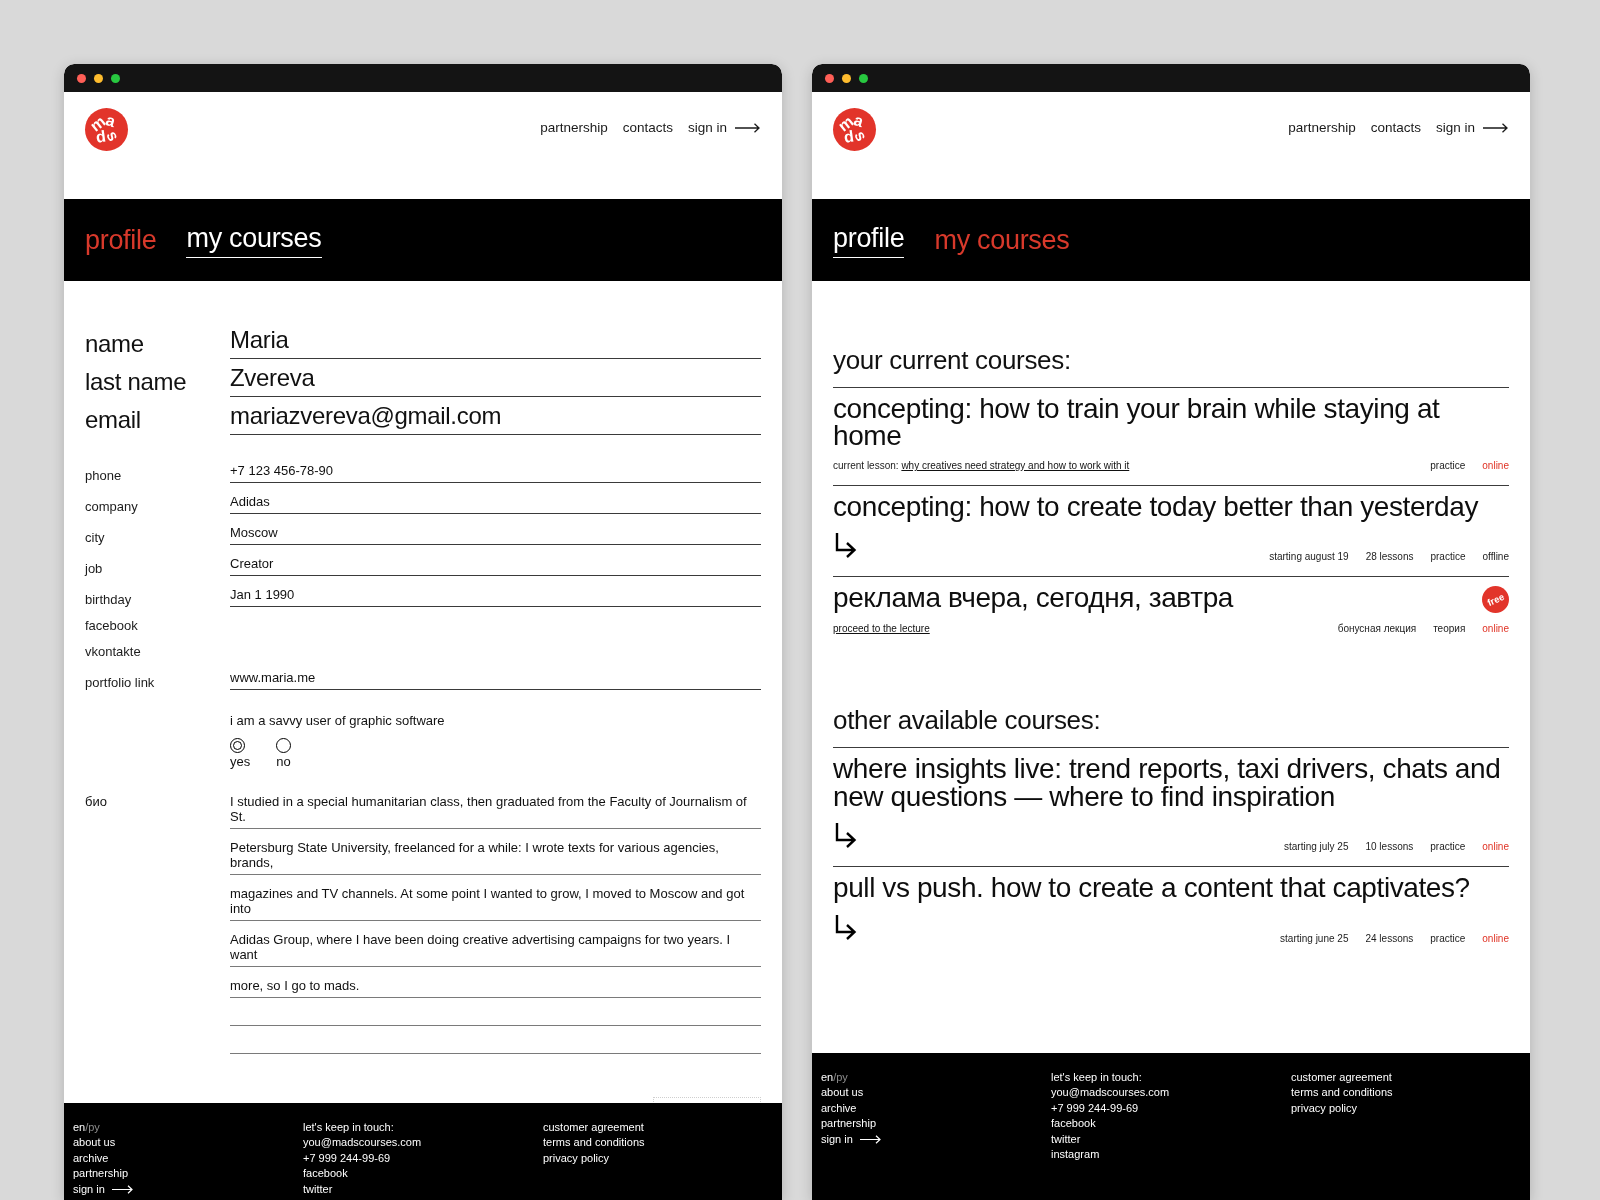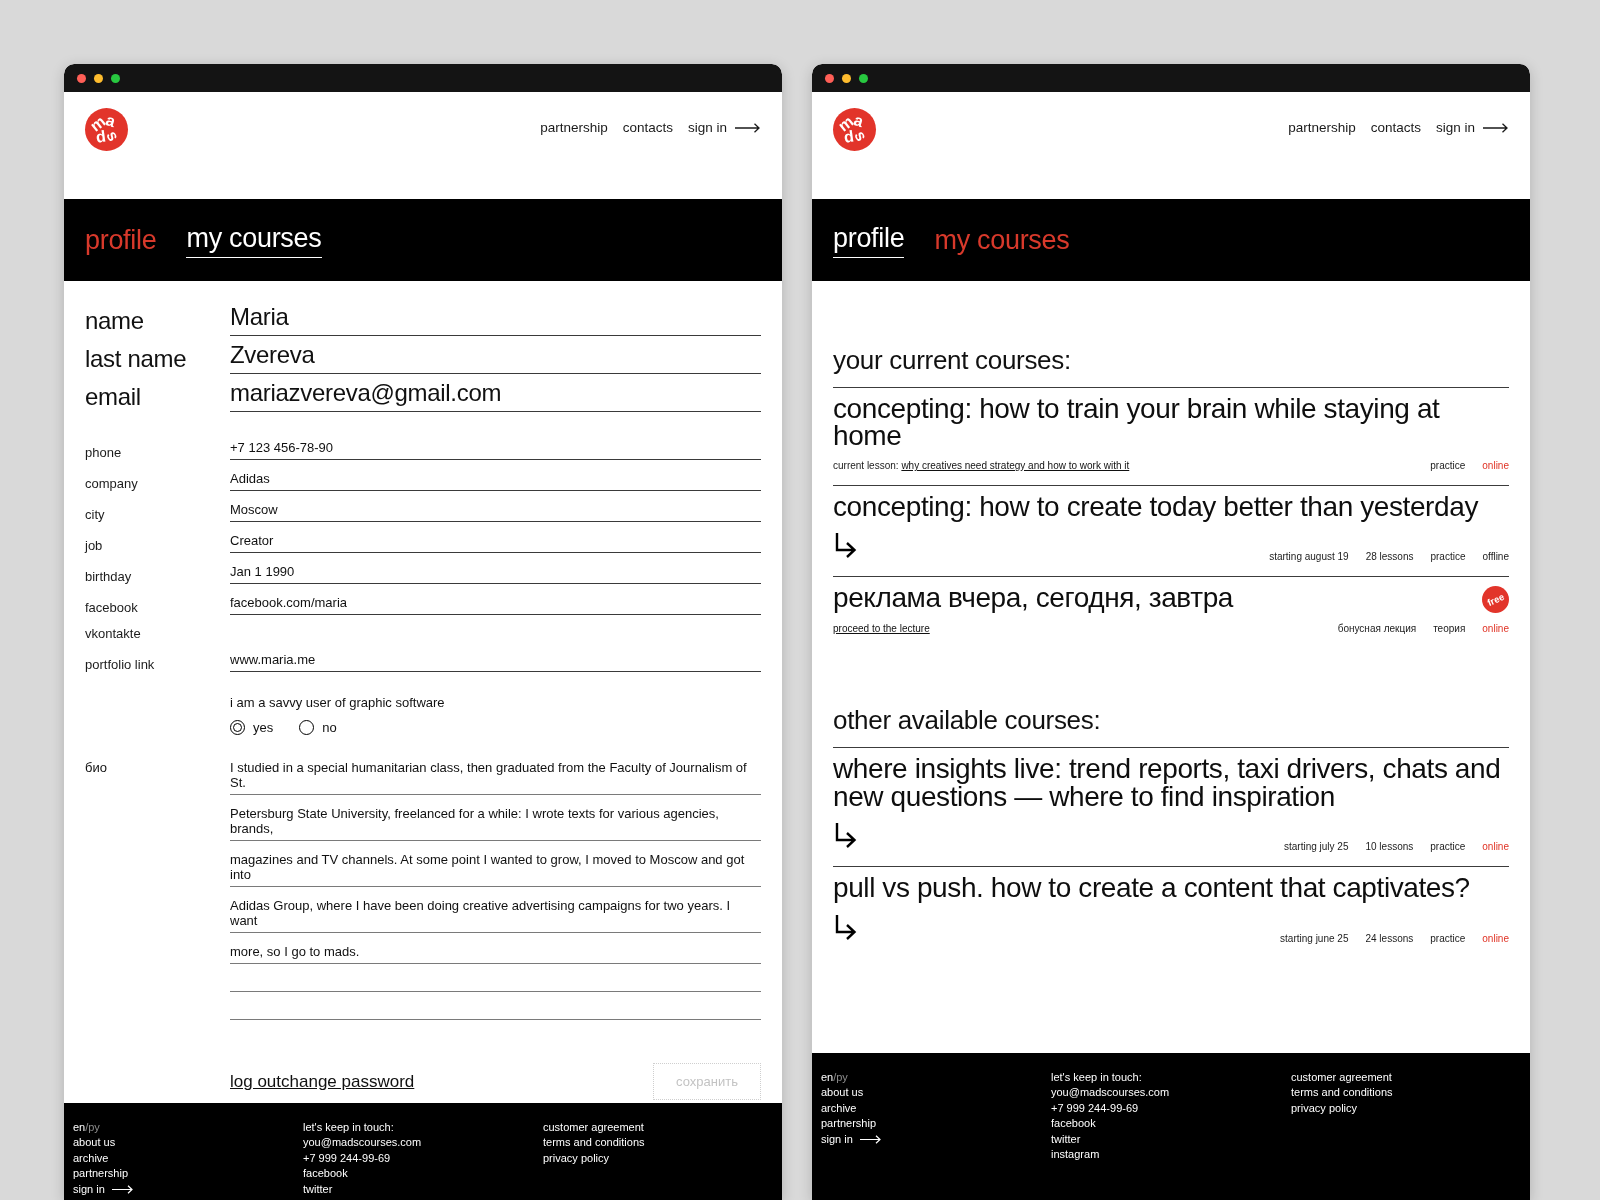--- a/index.html
+++ b/index.html
@@ -37,34 +37,34 @@
   .nav .signin { display:flex; align-items:center; gap:8px; }
 
   
   .tabbar { height:82px; flex:none; background:#000; display:flex; align-items:center; gap:30px; padding:0 21px; font-size:27px; letter-spacing:-.3px; }
   .tab { text-decoration:none; }
   .tab.active { color:#d8392b; }
   .tab.link { color:#fff; border-bottom:1.5px solid #fff; padding-bottom:3px; }
 
   
   .content { flex:none; background:#fff; }
-  .win-left  .content { height:822px; padding:22px 21px 0;border-radius:26px; }
+  .win-left  .content { height:822px; padding:45px 21px 0;border-radius:26px; }
   .win-right .content { height:772px; padding:64px 21px 0; }
 
   
   .bigrow { display:flex; align-items:flex-end; margin-bottom:5px; }
   .bigrow .lbl { width:145px; flex:none; font-size:24px; line-height:1.2; letter-spacing:-.3px; }
   .bigrow input { flex:1; font:inherit; font-size:24px; letter-spacing:-.3px; border:none; border-bottom:1px solid #3a3a3a; padding:0 0 4px; outline:none; background:transparent; color:#111; }
   .smallgrp { margin-top:28px; }
   .smrow { display:flex; align-items:flex-end; margin-bottom:11px; }
   .smrow .lbl { width:145px; flex:none; font-size:13px; color:#1c1c1c; }
   .smrow input { flex:1; font:inherit; font-size:13px; border:none; border-bottom:1px solid #3a3a3a; padding:0 0 4px; outline:none; background:transparent; color:#111; }
   .savvy { margin:23px 0 0 145px; font-size:13px; }
   .radios { display:flex; align-items:center; gap:26px; margin-top:10px; }
-  .radio-opt { display:flex; gap:8px; cursor:pointer; }
+  .radio-opt { display:flex; gap:1px; cursor:pointer;flex-direction:column; }
   .rdot { width:15px; height:15px; border:1.5px solid #000; border-radius:50%; position:relative; flex:none; }
   .rdot.checked::after { content:""; position:absolute; left:2.2px; top:2.2px; width:7px; height:7px; border:1.6px solid #000; border-radius:50%; }
   .biorow { display:flex; margin-top:25px; }
   .biorow .lbl { width:145px; flex:none; font-size:13px; }
   .biolines { flex:1; }
   .bioline { font-size:13px; color:#111; border-bottom:1.8px solid #7a7a7a; padding-bottom:4px; margin-bottom:11px; min-height:17px; }
   .actions { display:flex; align-items:center; margin-top:32px; }
   .actions .links { margin-left:145px; display:flex; gap:0; font-size:17px; }
   .actions a { color:#111; }
   .save-btn { margin-left:auto; width:108px; height:37px; background:#fff; border:1px dotted #cfcfcf; color:#c3c3c3; font:inherit; font-size:13px; }
@@ -155,21 +155,20 @@
       <div class="smrow">
         <span class="lbl">job</span>
         <input value="Creator" style="">
       </div>
       <div class="smrow">
         <span class="lbl">birthday</span>
         <input value="Jan 1 1990" style="">
       </div>
       <div class="smrow">
         <span class="lbl">facebook</span>
-        <input value="facebook.com/maria" style="">
       </div>
       <div class="smrow">
         <span class="lbl">vkontakte</span>
       </div>
       <div class="smrow">
         <span class="lbl">portfolio link</span>
         <input value="www.maria.me" style="">
       </div>
     </div>
 

